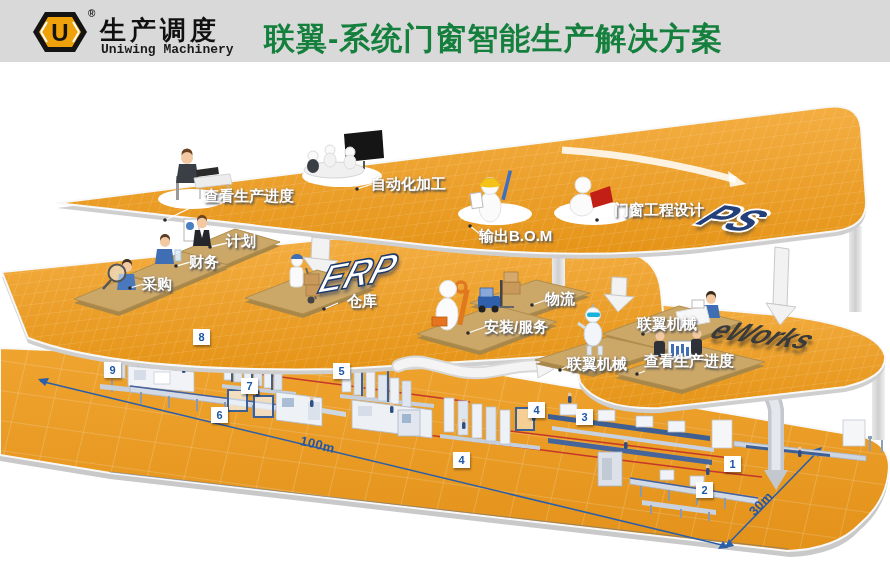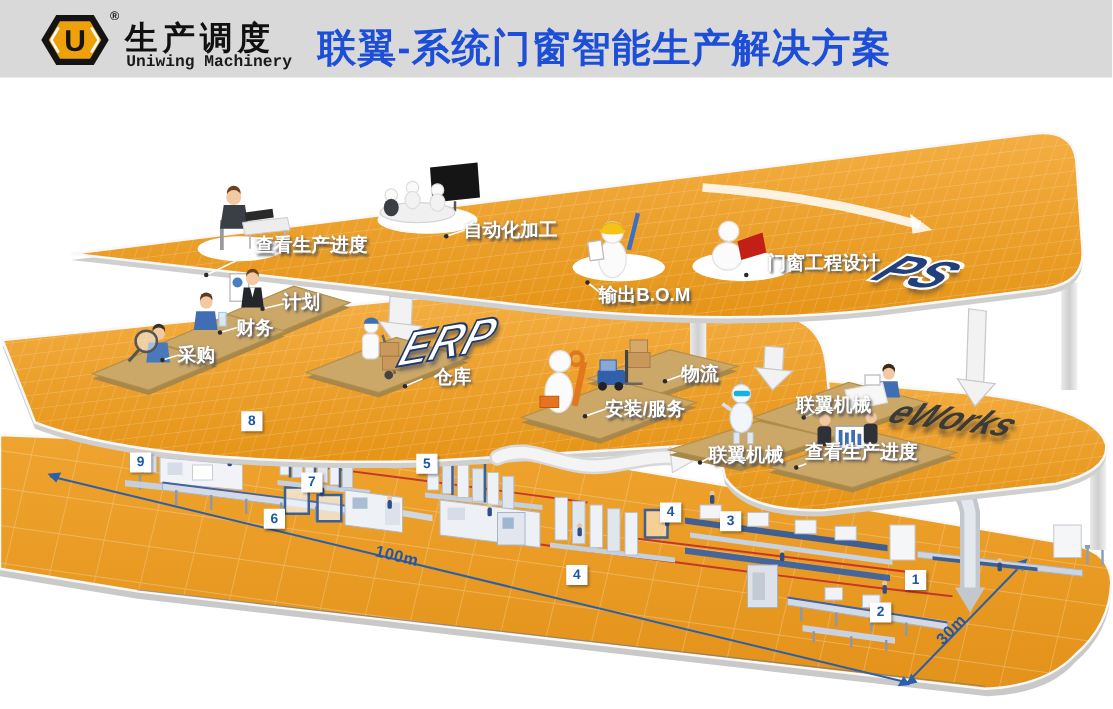--- a/index.html
+++ b/index.html
@@ -4,21 +4,21 @@
 <style>
   html,body{margin:0;padding:0;background:#fff;}
   .stage{position:relative;width:890px;height:567px;overflow:hidden;background:#fff;
          font-family:"Liberation Sans","DejaVu Sans",sans-serif;}
   
   .header{position:absolute;left:0;top:0;width:890px;height:62px;background:#d9d9d9;}
   .logo-svg{position:absolute;left:32px;top:9px;}
   .reg{position:absolute;left:88px;top:8px;font-size:10px;font-weight:bold;color:#111;}
   .brand-cn{position:absolute;left:100px;top:13px;font-size:26px;font-weight:bold;color:#101010;letter-spacing:4px;}
   .brand-en{position:absolute;left:101px;top:42px;font-size:13px;font-weight:bold;color:#1a1a1a;font-family:Liberation Mono, monospace;}
-  .title{position:absolute;left:254px;top:18px;font-size:31px;font-weight:bold;color:#1d4ed8;letter-spacing:1px;white-space:nowrap;}
+  .title{position:absolute;left:264px;top:18px;font-size:31px;font-weight:bold;color:#15803d;letter-spacing:1px;white-space:nowrap;}
   
   .stn{position:absolute;color:#fff;font-size:15px;font-weight:bold;white-space:nowrap;
        text-shadow:1.5px 2px 2px rgba(80,80,80,.95),0 0 2px rgba(130,130,130,.6);}
   .stn.big{font-size:15px;}
   .badge{position:absolute;width:17px;height:16px;background:#fff;color:#1d57a5;
          font-size:11px;font-weight:bold;line-height:16px;text-align:center;
          box-shadow:1px 1.5px 2px rgba(0,0,0,.35);}
   .dim{position:absolute;color:#2456a4;font-size:13px;font-weight:bold;letter-spacing:.5px;white-space:nowrap;}
   .dim-100{transform:rotate(13.5deg);}
   .dim-30{transform:rotate(-46deg);}

